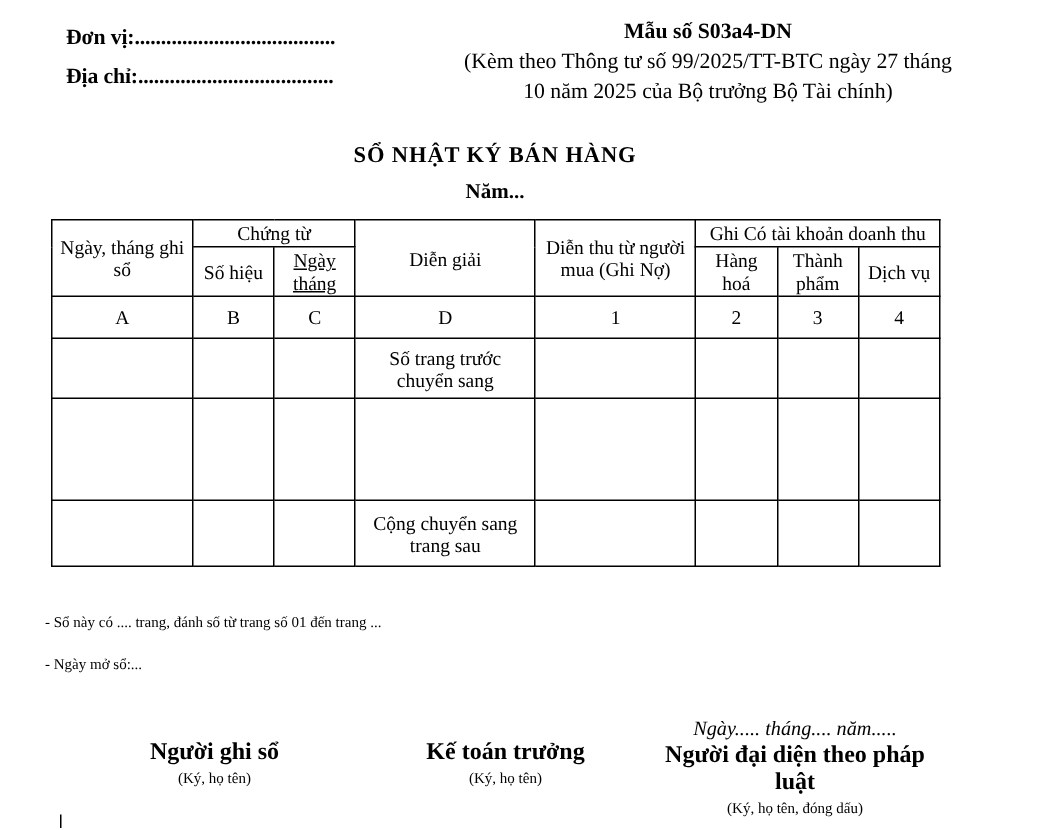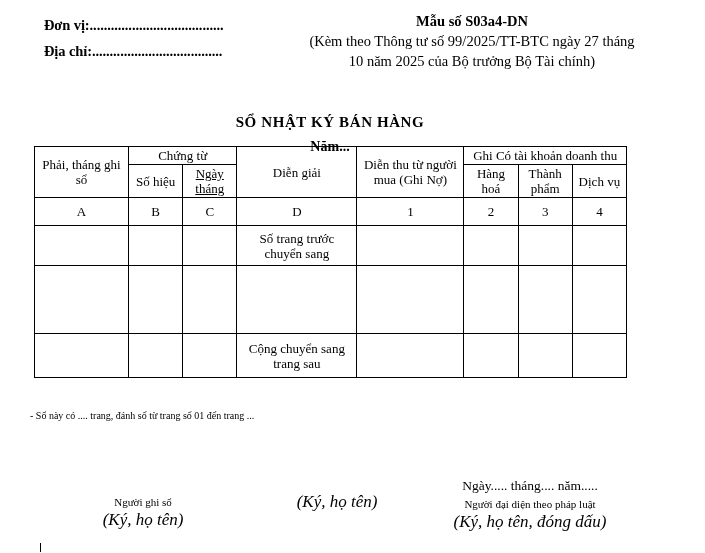--- a/index.html
+++ b/index.html
@@ -51,21 +51,21 @@
   }
   .circular {
     font-size: 14.5px;
     line-height: 20px;
   }
 
   
   .title-block {
     position: absolute;
     left: 0;
-    top: 112px;
+    top: 94px;
     width: 660px;
     text-align: center;
   }
   .doc-title {
     font-weight: bold;
     font-size: 15px;
     letter-spacing: 0.6px;
     line-height: 20px;
   }
   .doc-year {
@@ -139,31 +139,31 @@
     height: 78px;
   }
   .sign-col {
     position: absolute;
     text-align: center;
   }
   .sign-1 { left: 63px;  width: 160px; top: 18px; }
   .sign-2 { left: 257px; width: 160px; top: 18px; }
   .sign-3 { left: 440px; width: 180px; top: 2px; }
   .sign-date {
+    font-style: italic;
     font-size: 13.5px;
     line-height: 18px;
   }
   .sign-role {
-    font-weight: normal;
-    font-size: 11px;
+    font-weight: bold;
+    font-size: 16px;
     line-height: 18px;
   }
   .sign-note {
-    font-style: italic;
-    font-size: 17px;
+    font-size: 10px;
     line-height: 18px;
   }
 
   .caret {
     position: absolute;
     left: 40px;
     top: 543px;
     width: 1px;
     height: 9px;
     background: #000000;
@@ -185,21 +185,21 @@
 </div>
 
 <div class="title-block">
   <div class="doc-title">SỔ NHẬT KÝ BÁN HÀNG</div>
   <div class="doc-year">Năm...</div>
 </div>
 
 <table class="ledger">
   <tbody>
       <tr class="h-row1">
-    <th class="c-a" rowspan="2">Phải, tháng ghi sổ</th>
+    <th class="c-a" rowspan="2">Ngày, tháng ghi sổ</th>
     <th colspan="2">Chứng từ</th>
     <th class="c-d" rowspan="2">Diễn giải</th>
     <th class="c-1" rowspan="2">Diễn thu từ người mua (Ghi Nợ)</th>
     <th colspan="3">Ghi Có tài khoản doanh thu</th>
   </tr>
   <tr class="h-row2">
     <th class="c-b">Số hiệu</th>
     <th class="c-c">Ngày tháng</th>
     <th class="c-2">Hàng hoá</th>
     <th class="c-3">Thành phẩm</th>
@@ -243,28 +243,30 @@
     <td></td>
     <td></td>
     <td></td>
     <td></td>
   </tr>
 </tbody>
   </table>
 
 <div class="notes">
   <div class="note-line">- Sổ này có .... trang, đánh số từ trang số 01 đến trang ...</div>
+  <div class="note-line">- Ngày mở sổ:...</div>
 </div>
 
 <div class="signs">
   <div class="sign-col sign-1">
     <div class="sign-role">Người ghi sổ</div>
     <div class="sign-note">(Ký, họ tên)</div>
   </div>
   <div class="sign-col sign-2">
+    <div class="sign-role">Kế toán trưởng</div>
     <div class="sign-note">(Ký, họ tên)</div>
   </div>
   <div class="sign-col sign-3">
     <div class="sign-date">Ngày..... tháng.... năm.....</div>
     <div class="sign-role">Người đại diện theo pháp luật</div>
     <div class="sign-note">(Ký, họ tên, đóng dấu)</div>
   </div>
 </div>
 
 <div class="caret"></div>

